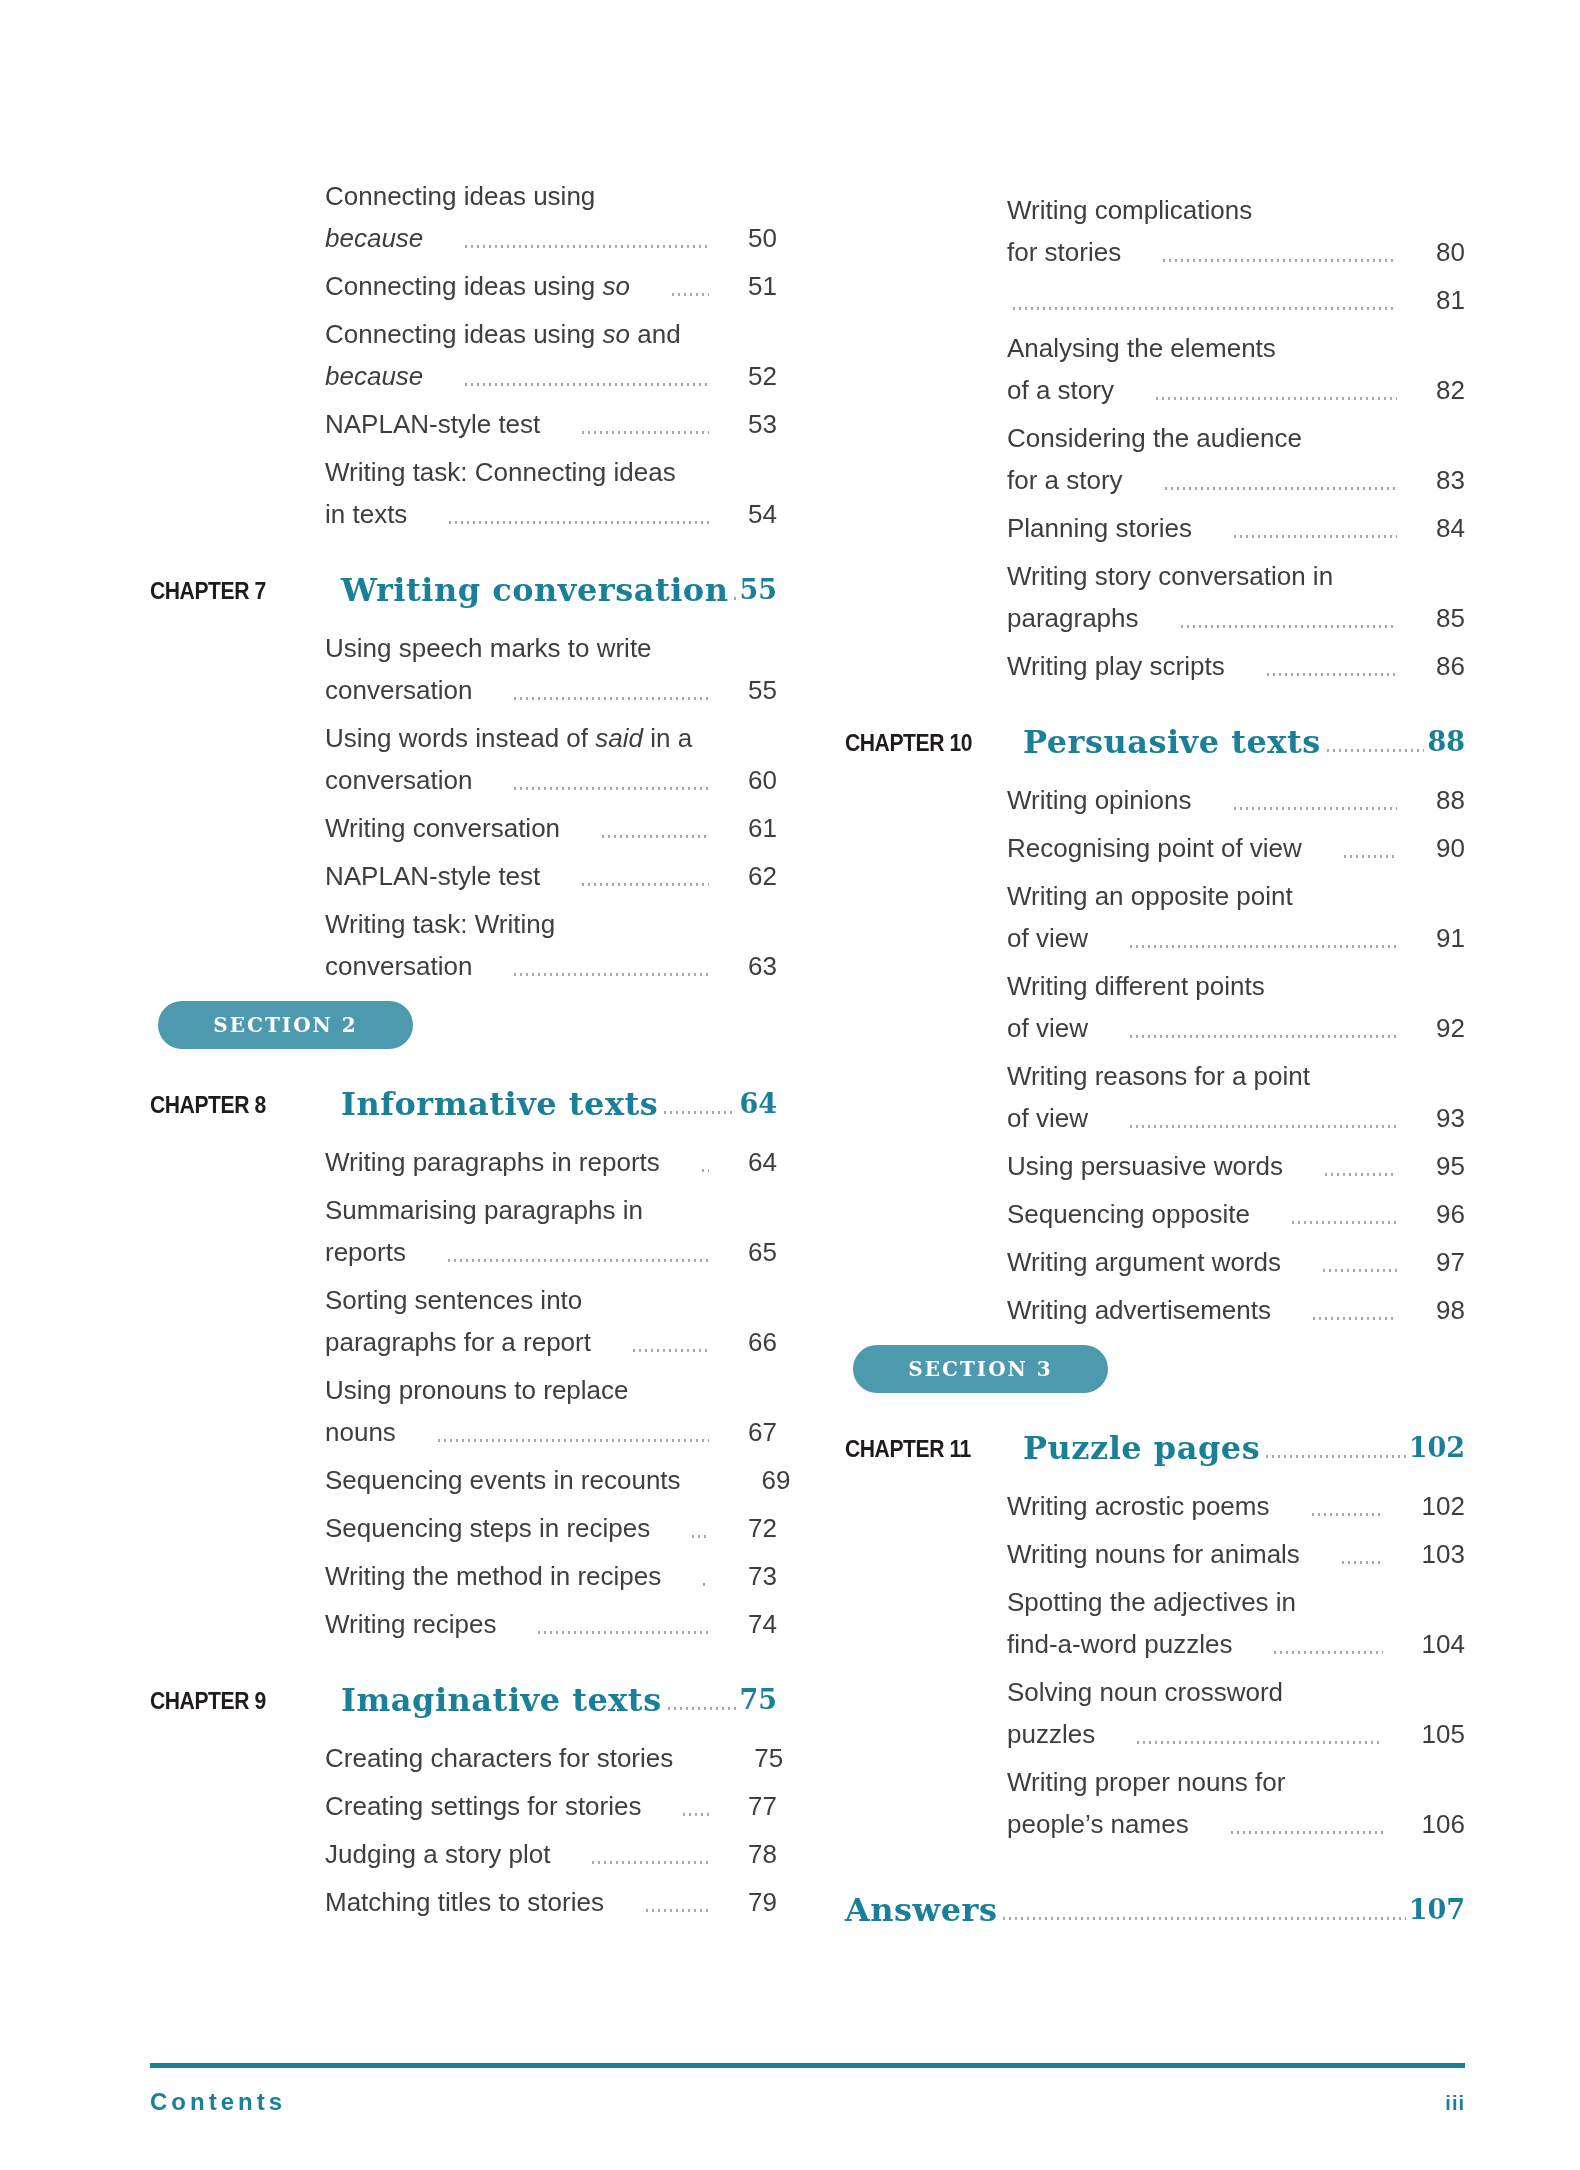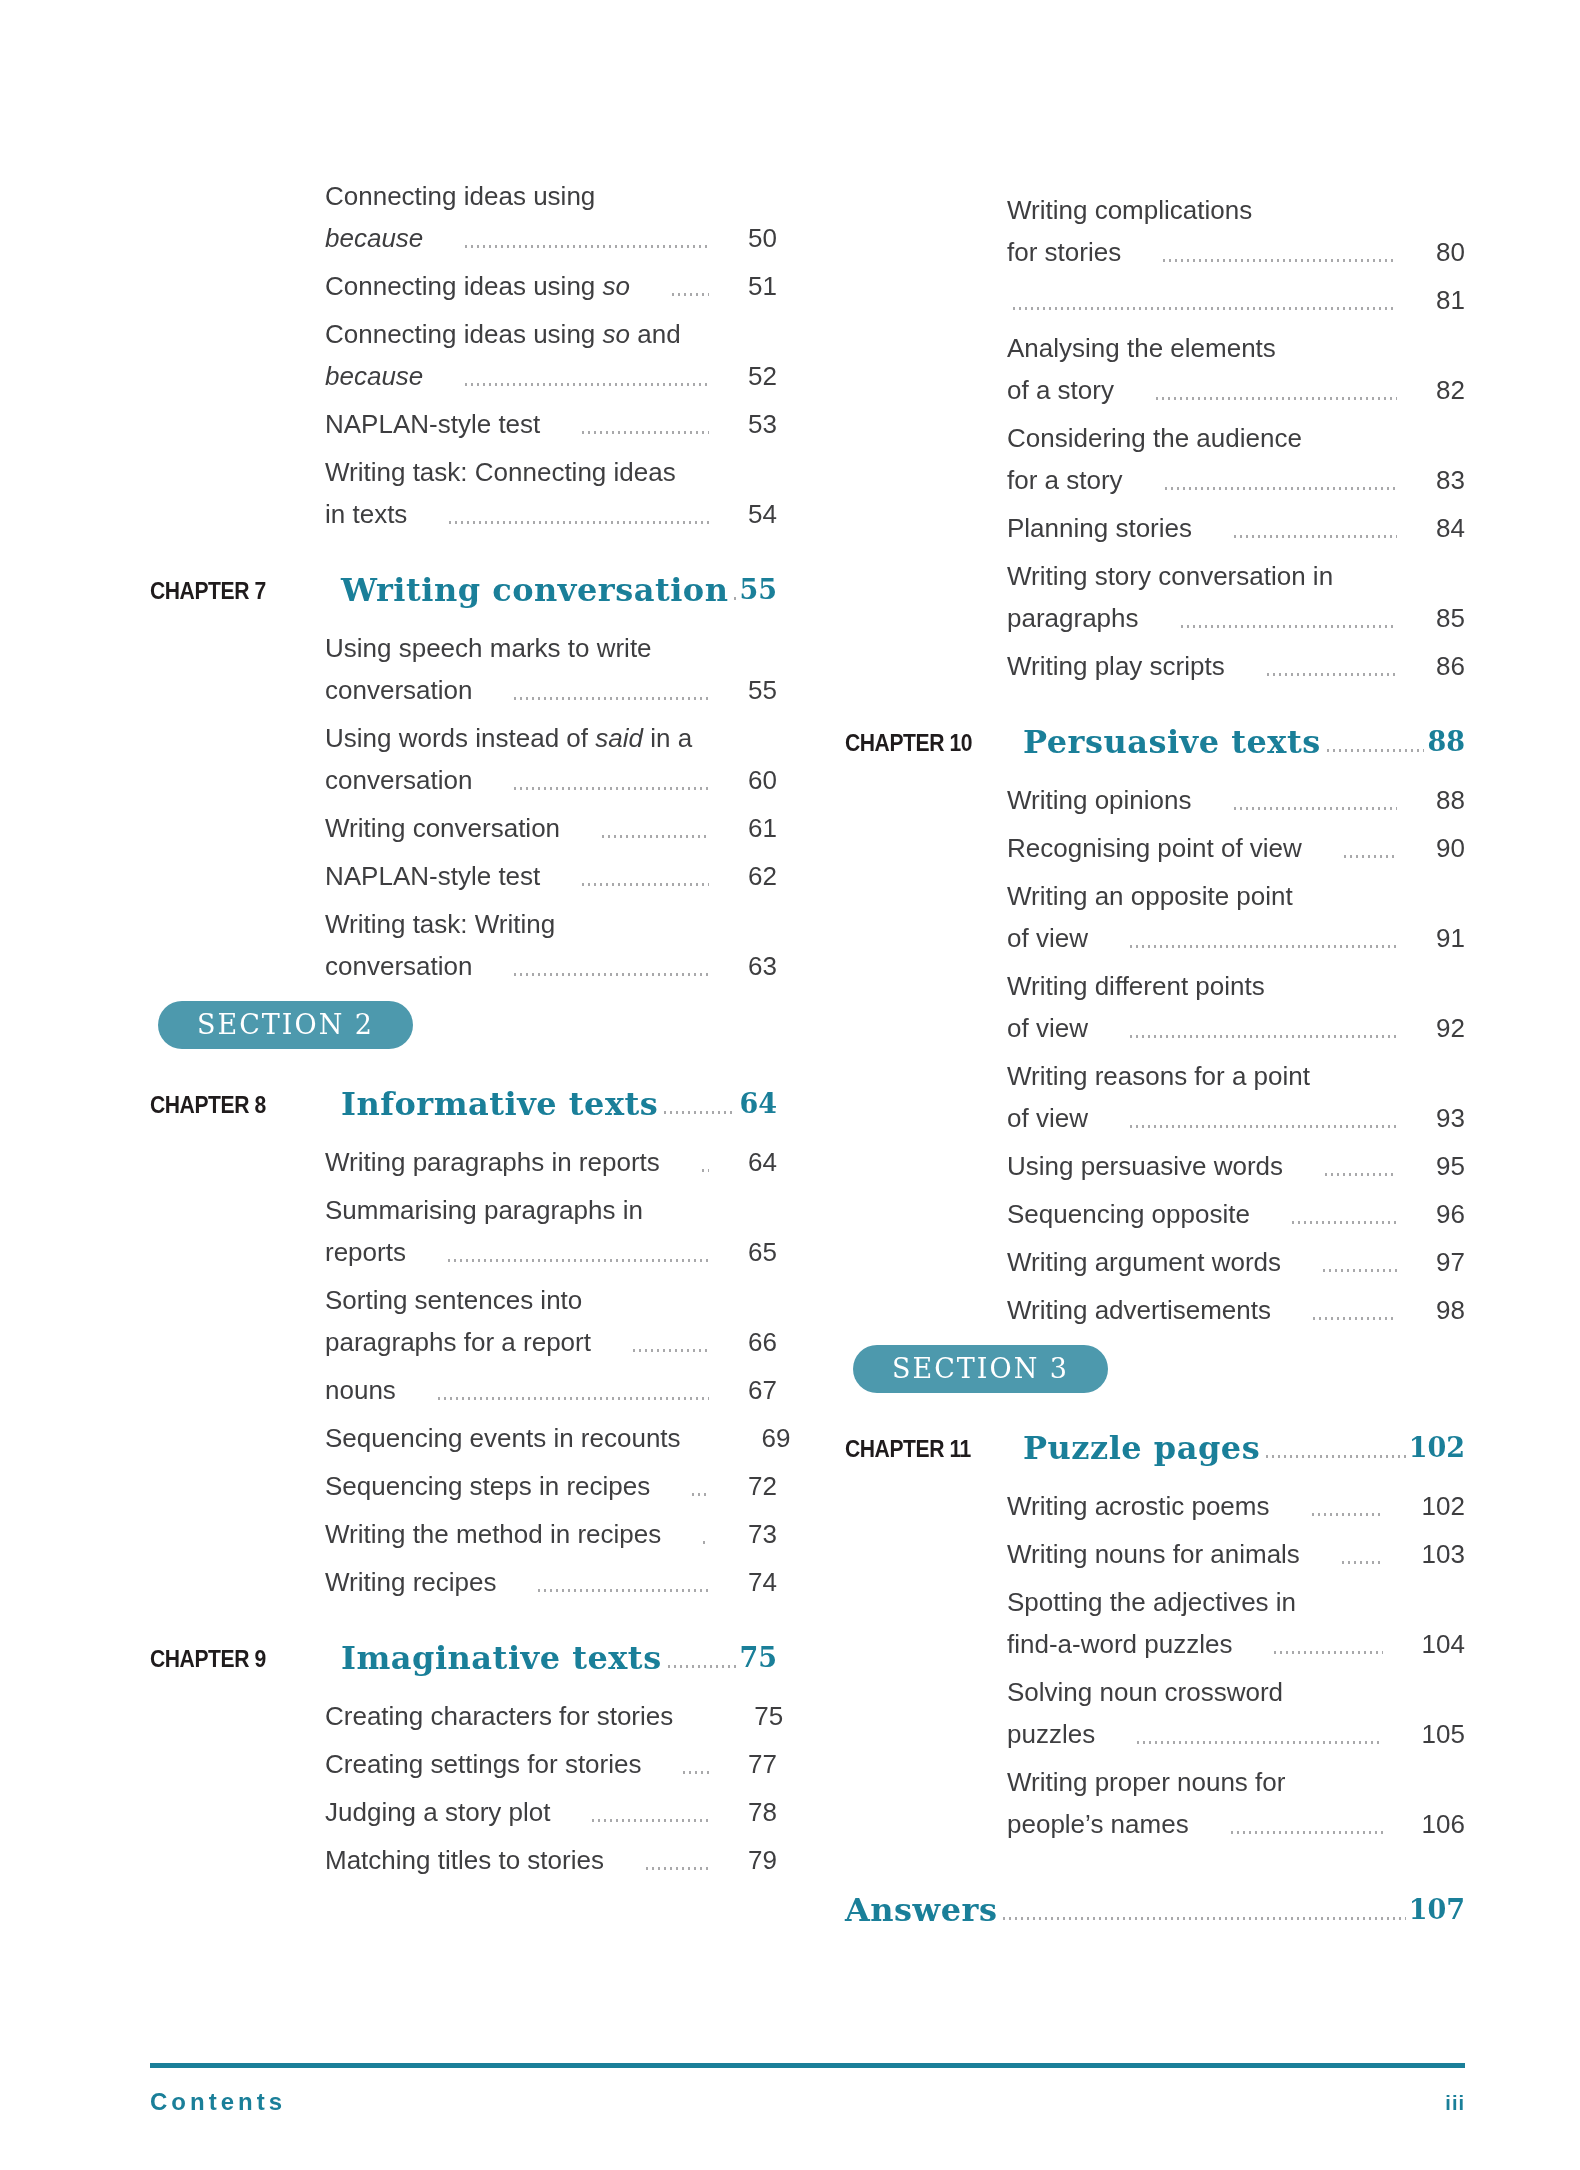--- a/index.html
+++ b/index.html
@@ -78,22 +78,22 @@
   .chapter.answers{margin-top:42px;}
 
   
   .section-badge{
     display:block;
     width:255px;
     margin:14px 0 20px 8px;
     background:var(--pill,#4d99ad);
     color:#ffffff;
     font-family:"DejaVu Serif","Liberation Serif",serif;
-    font-weight:normal;
-    font-size:27px;
+    font-weight:bold;
+    font-size:20px;
     line-height:48px;
     letter-spacing:2px;
     text-align:center;
     border-radius:24px;
   }
 
   
   .footer{
     position:absolute;
     left:150px;right:115px;top:2063px;
@@ -229,20 +229,21 @@
       </div>
       <div class="entry">
         <div class="wrap-line"><span class="rm">Sorting sentences into</span></div>
         <div class="lead-line">
           <span class="txt"><span class="rm">paragraphs for a report</span></span>
           <span class="dots"></span>
           <span class="pg">66</span>
         </div>
       </div>
       <div class="entry">
+        <div class="wrap-line"><span class="rm">Using pronouns to replace</span></div>
         <div class="lead-line">
           <span class="txt"><span class="rm">nouns</span></span>
           <span class="dots"></span>
           <span class="pg">67</span>
         </div>
       </div>
       <div class="entry">
         <div class="lead-line">
           <span class="txt"><span class="rm">Sequencing events in recounts</span></span>
           <span class="dots"></span>

